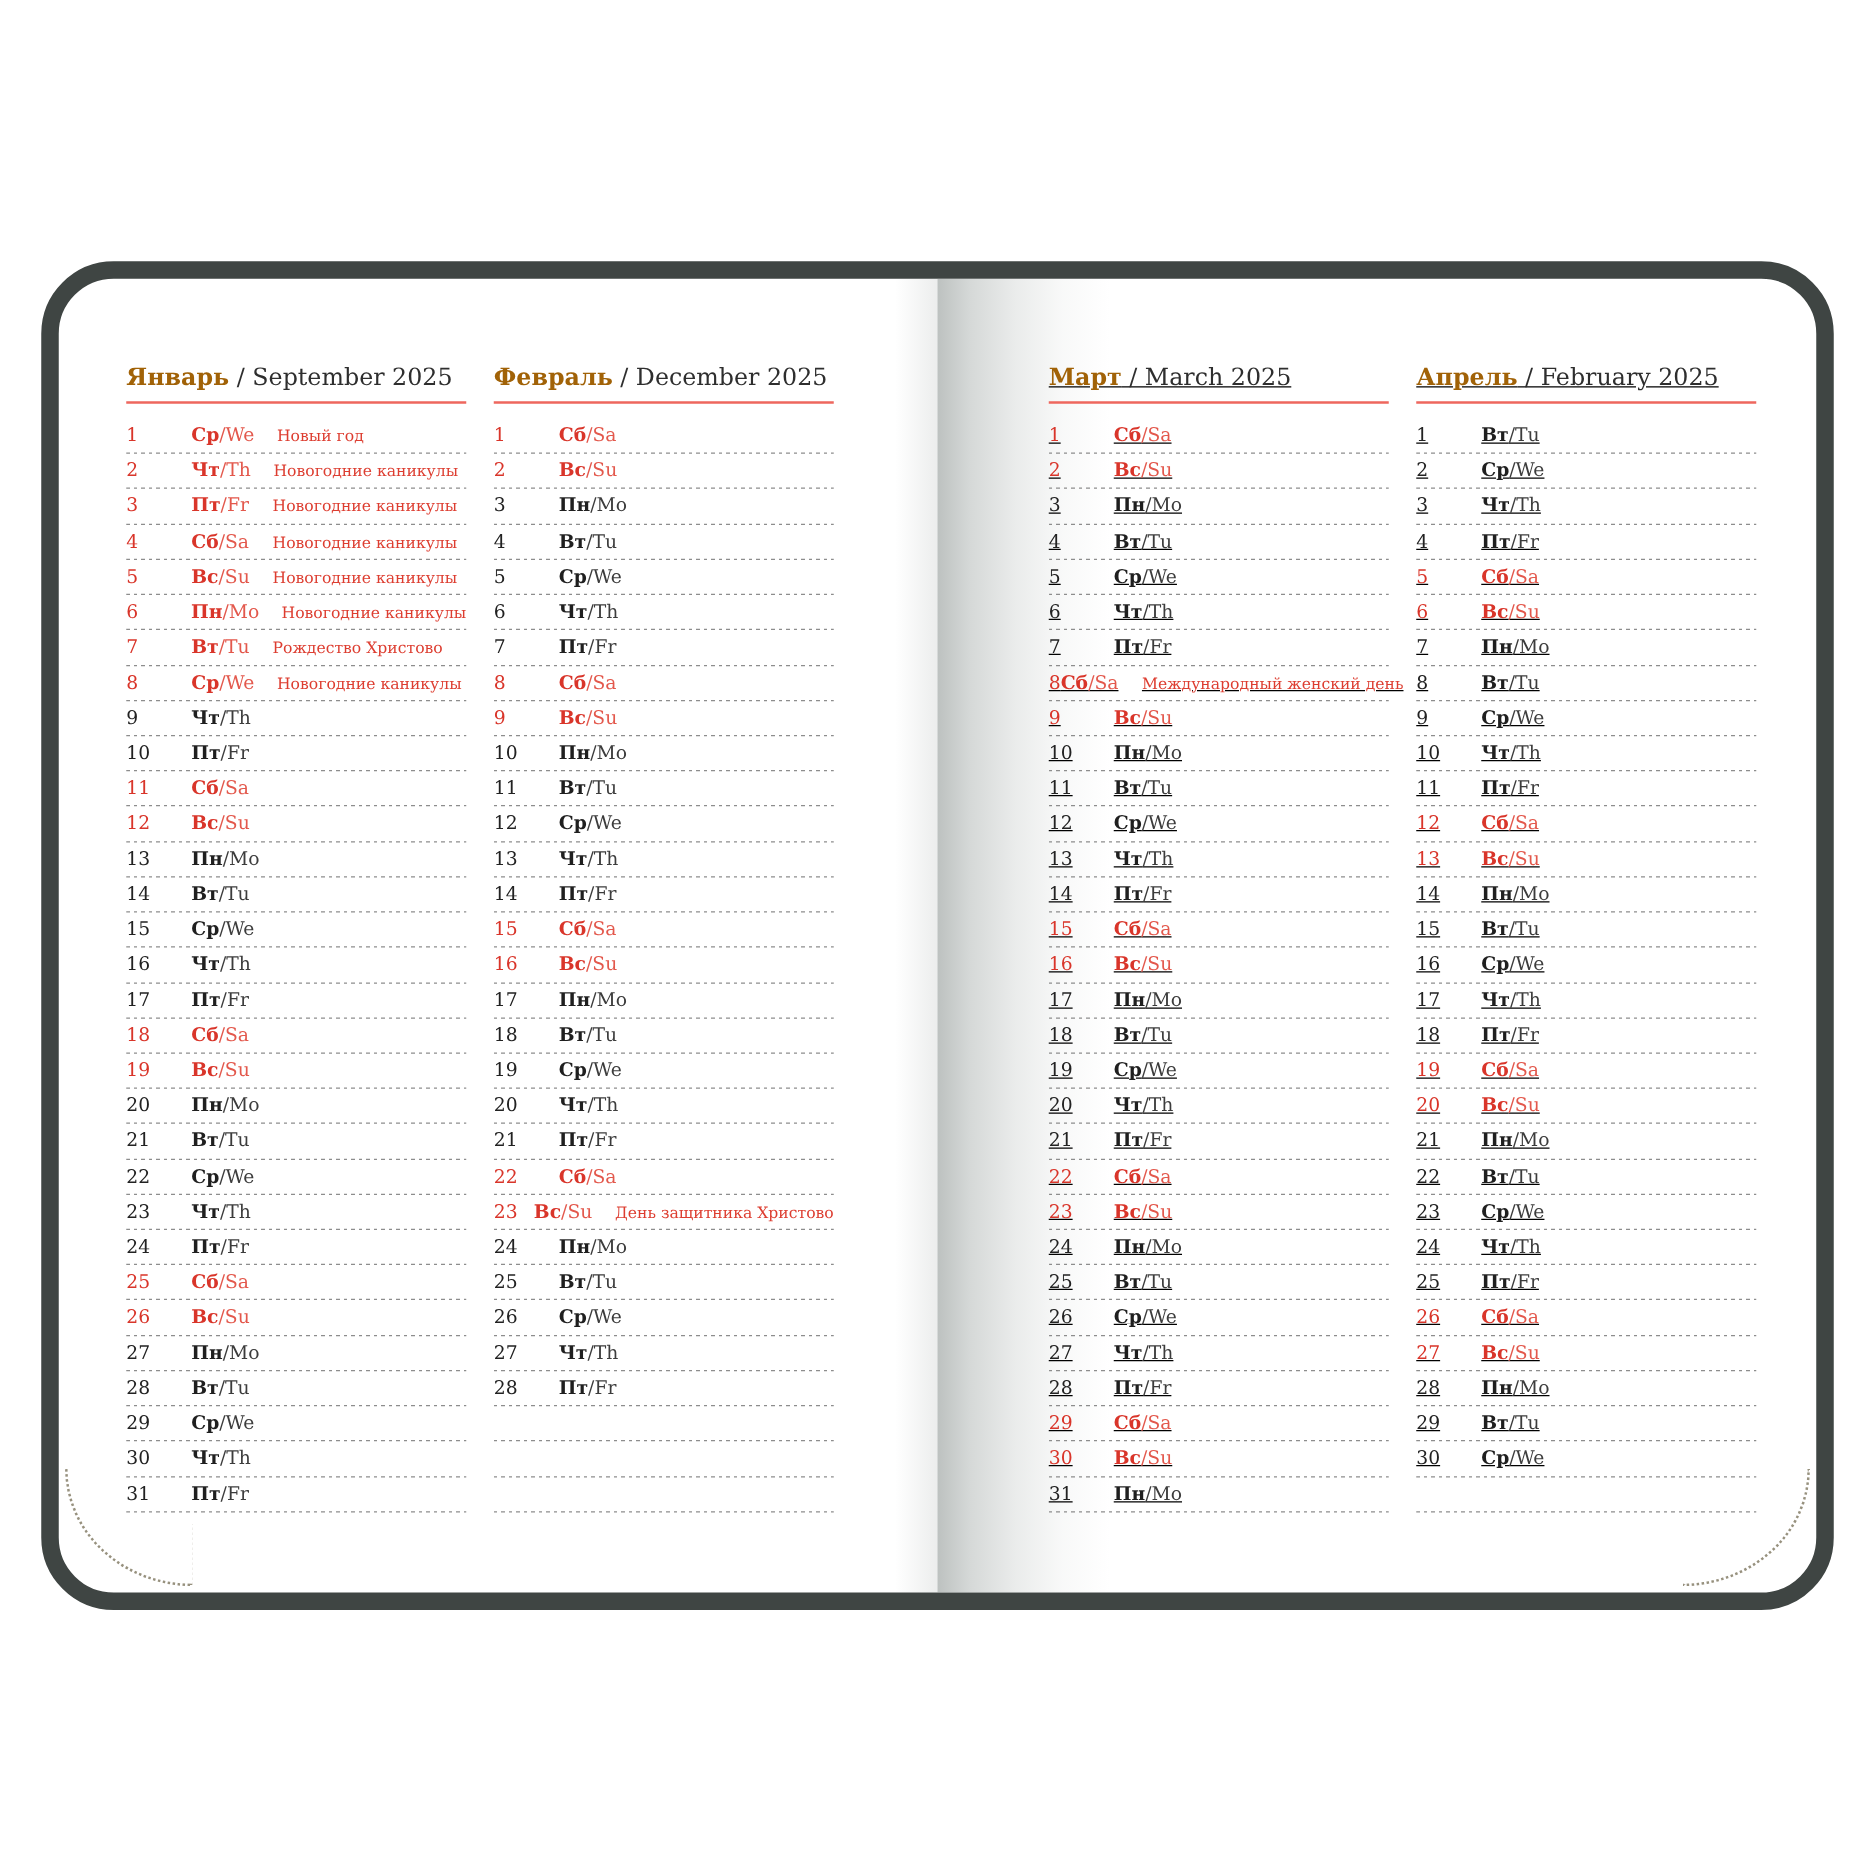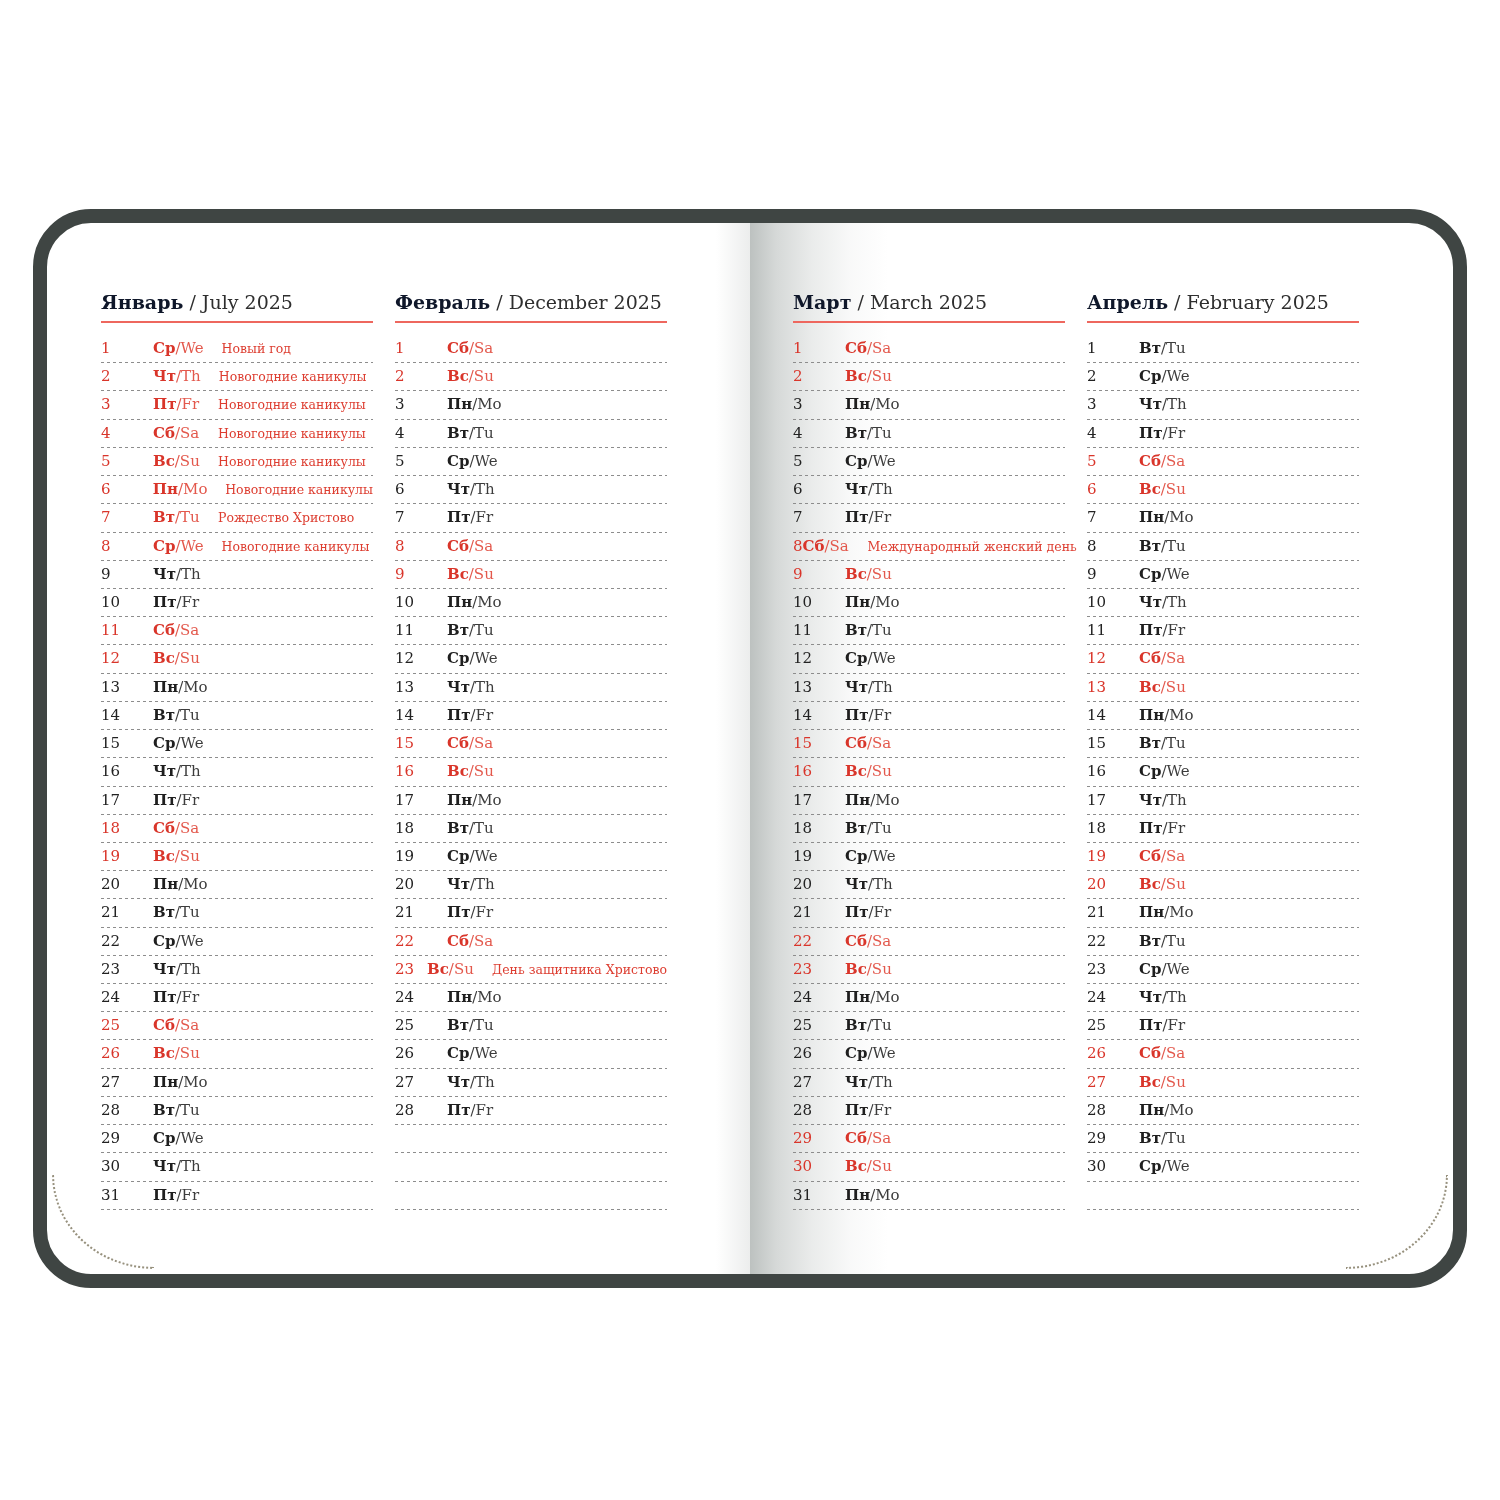--- a/index.html
+++ b/index.html
@@ -8,21 +8,21 @@
     font-family:"DejaVu Serif","Liberation Serif",serif;
   }
   .notebook{
     position:absolute;left:33px;top:209px;width:1434px;height:1079px;
     box-sizing:border-box;border:14px solid #3f4543;border-radius:58px;
     background:#ffffff;
   }
   .pages{display:flex;width:100%;height:100%;}
   .page{position:relative;width:50%;height:100%;box-sizing:border-box;}
   .page-left{padding:68px 0 0 54px;}
-  .page-right{padding:68px 0 0 43px;}
+  .page-right{padding:68px 0 0 89px;text-decoration:underline;}
   
   .gutter-shadow{
     position:absolute;left:0;top:0;bottom:0;width:138px;pointer-events:none;
     background:linear-gradient(to right,
       rgba(123,132,129,0.50) 0px,
       rgba(133,142,139,0.34) 26px,
       rgba(150,158,155,0.20) 62px,
       rgba(170,176,174,0.08) 100px,
       rgba(255,255,255,0) 138px);
   }
@@ -31,21 +31,21 @@
     content:'';position:absolute;right:0;top:0;bottom:0;width:34px;pointer-events:none;
     background:linear-gradient(to right,rgba(120,128,126,0) 0,rgba(120,128,126,0.14) 100%);
   }
   .cols{display:flex;gap:22px;position:relative;}
   .month{width:272px;}
   .month-header{
     margin:0 0 14px 0;font-size:19px;line-height:23px;font-weight:400;
     color:#262626;border-bottom:2px solid #ee675e;padding-bottom:7px;
     white-space:nowrap;
   }
-  .month-header .mru{font-weight:700;color:#0f172a;}
+  .month-header .mru{font-weight:700;color:#a16207;}
   .month-header .men{font-weight:400;color:#2e2e2e;}
   .days{}
   .day-row{
     position:relative;height:28.23px;box-sizing:border-box;
     display:flex;align-items:flex-start;padding-top:2px;
     font-size:15px;line-height:19px;white-space:nowrap;
   }
   .day-row::after{
     content:'';position:absolute;left:0;right:0;bottom:2px;height:1px;
     background:repeating-linear-gradient(90deg,#8d8d8d 0 3px,rgba(0,0,0,0) 3px 6px);
@@ -72,21 +72,21 @@
   }
 </style>
 </head>
 <body>
 
 <div class="notebook">
   <div class="pages">
     <section class="page page-left">
       <div class="cols">
         <div class="month">
-  <h2 class="month-header"><span class="mru">Январь</span><span class="men"> / July 2025</span></h2>
+  <h2 class="month-header"><span class="mru">Январь</span><span class="men"> / September 2025</span></h2>
   <div class="days">
               <div class="day-row red">
                 <span class="d-num">1</span>
                 <span class="d-wd"><span class="wd-ru">Ср</span><span class="wd-en">/We</span></span>
                 <span class="d-note">Новый год</span>
               </div>
               <div class="day-row red">
                 <span class="d-num">2</span>
                 <span class="d-wd"><span class="wd-ru">Чт</span><span class="wd-en">/Th</span></span>
                 <span class="d-note">Новогодние каникулы</span>

